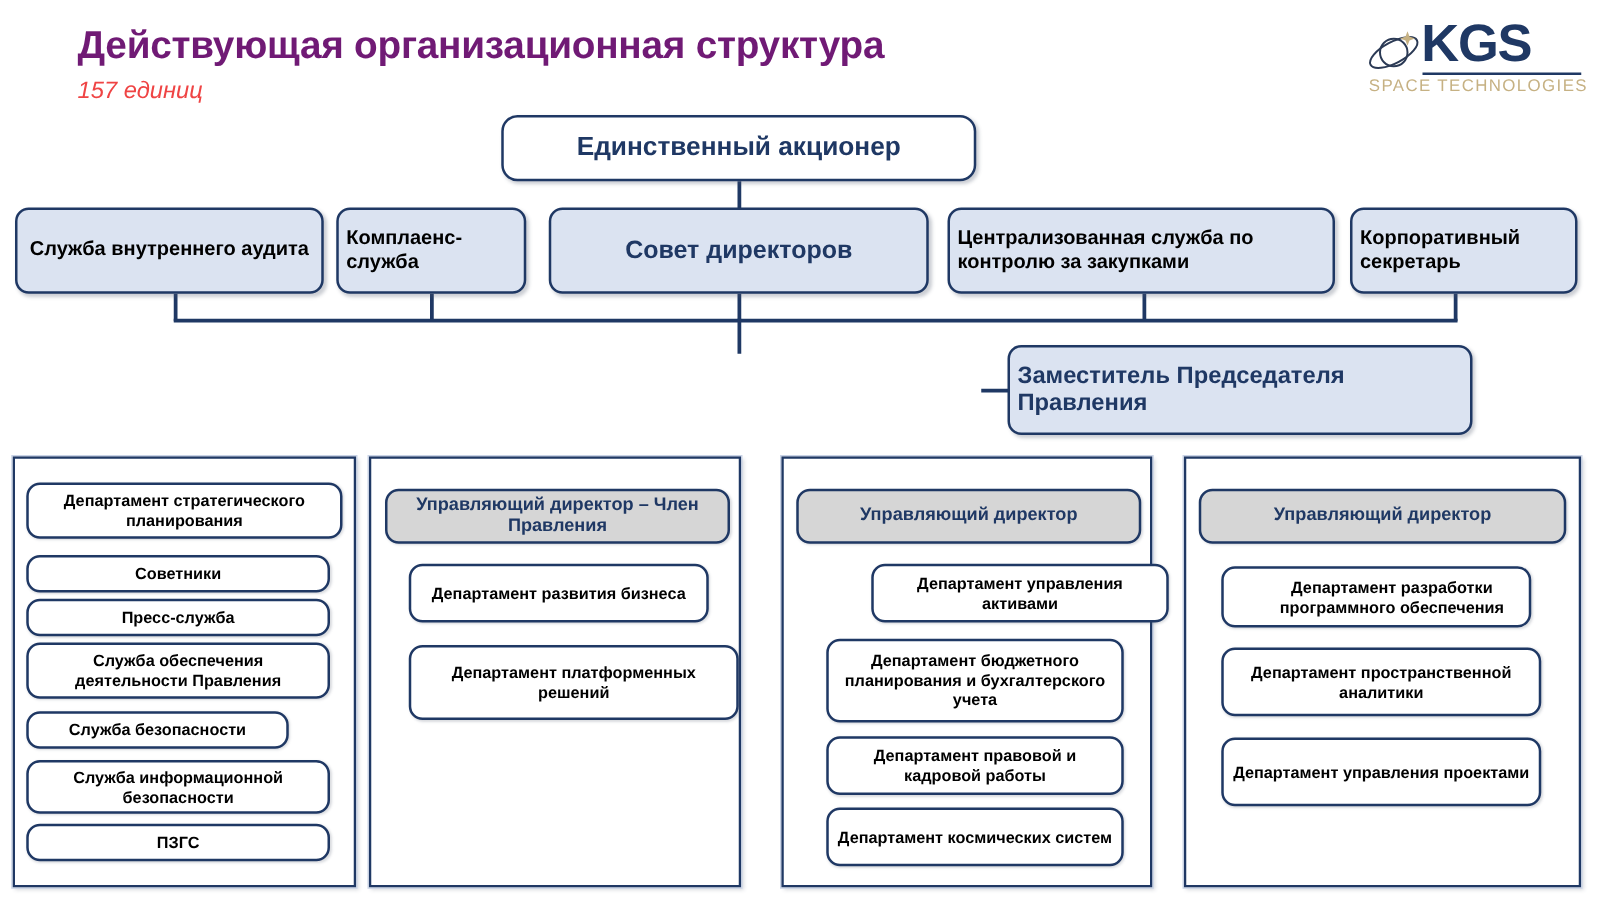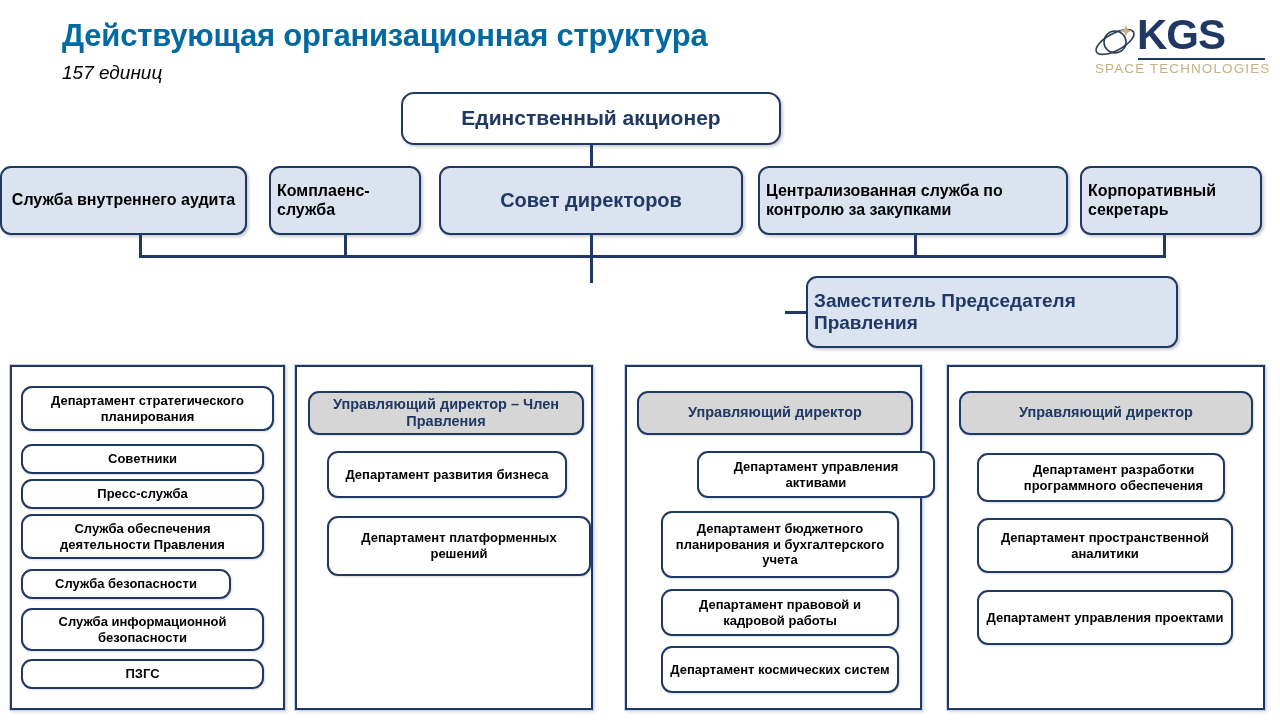--- a/index.html
+++ b/index.html
@@ -8,27 +8,27 @@
     width: 1280px; height: 720px;
     background: #ffffff;
     font-family: "Liberation Sans", "DejaVu Sans", sans-serif;
     overflow: hidden;
   }
   #root { position: relative; width: 1280px; height: 720px; }
 
   
   #page-title {
     position: absolute; left: 62px; top: 18px;
-    font-size: 31px; font-weight: bold; color: #0369a1;
+    font-size: 31px; font-weight: bold; color: #701a75;
     letter-spacing: -0.2px; white-space: nowrap;
   }
   #page-subtitle {
     position: absolute; left: 62px; top: 62px;
     font-size: 19px; font-style: italic; font-weight: normal;
-    color: #000000; white-space: nowrap;
+    color: #ef4444; white-space: nowrap;
   }
 
   
   #logo { position: absolute; left: 1093px; top: 8px; width: 172px; height: 70px; }
   #logo .mark { position: absolute; left: 0; top: 12px; width: 46px; height: 40px; }
   #logo .kgs {
     position: absolute; left: 44px; top: 6px;
     font-size: 42px; font-weight: bold; color: #1f3864;
     letter-spacing: -1px; line-height: 1;
   }
@@ -128,21 +128,21 @@
   <div class="line h" style="left:139px; top:255px; width:1027px;"></div>
 
   <div class="line v" style="left:590px; top:255px; height:28px;"></div>
 
   <div class="line h" style="left:785px; top:311px; width:22px;"></div>
 
   <div class="node white" style="left:401px; top:92px; width:380px; height:53px; font-size:21px; border-radius:13px;">
     <span>Единственный акционер</span>
   </div>
 
-  <div class="node blue" style="left:0; top:166px; width:247px; height:69px; font-size:16px;">
+  <div class="node blue" style="left:12px; top:166px; width:247px; height:69px; font-size:16px;">
     <span>Служба внутреннего аудита</span>
   </div>
 
   <div class="node blue" style="left:269px; top:166px; width:152px; height:69px; font-size:16px;">
     <span>Комплаенс-служба</span>
   </div>
 
   <div class="node blue-navytext" style="left:439px; top:166px; width:304px; height:69px; font-size:20px;">
     <span>Совет директоров</span>
   </div>

